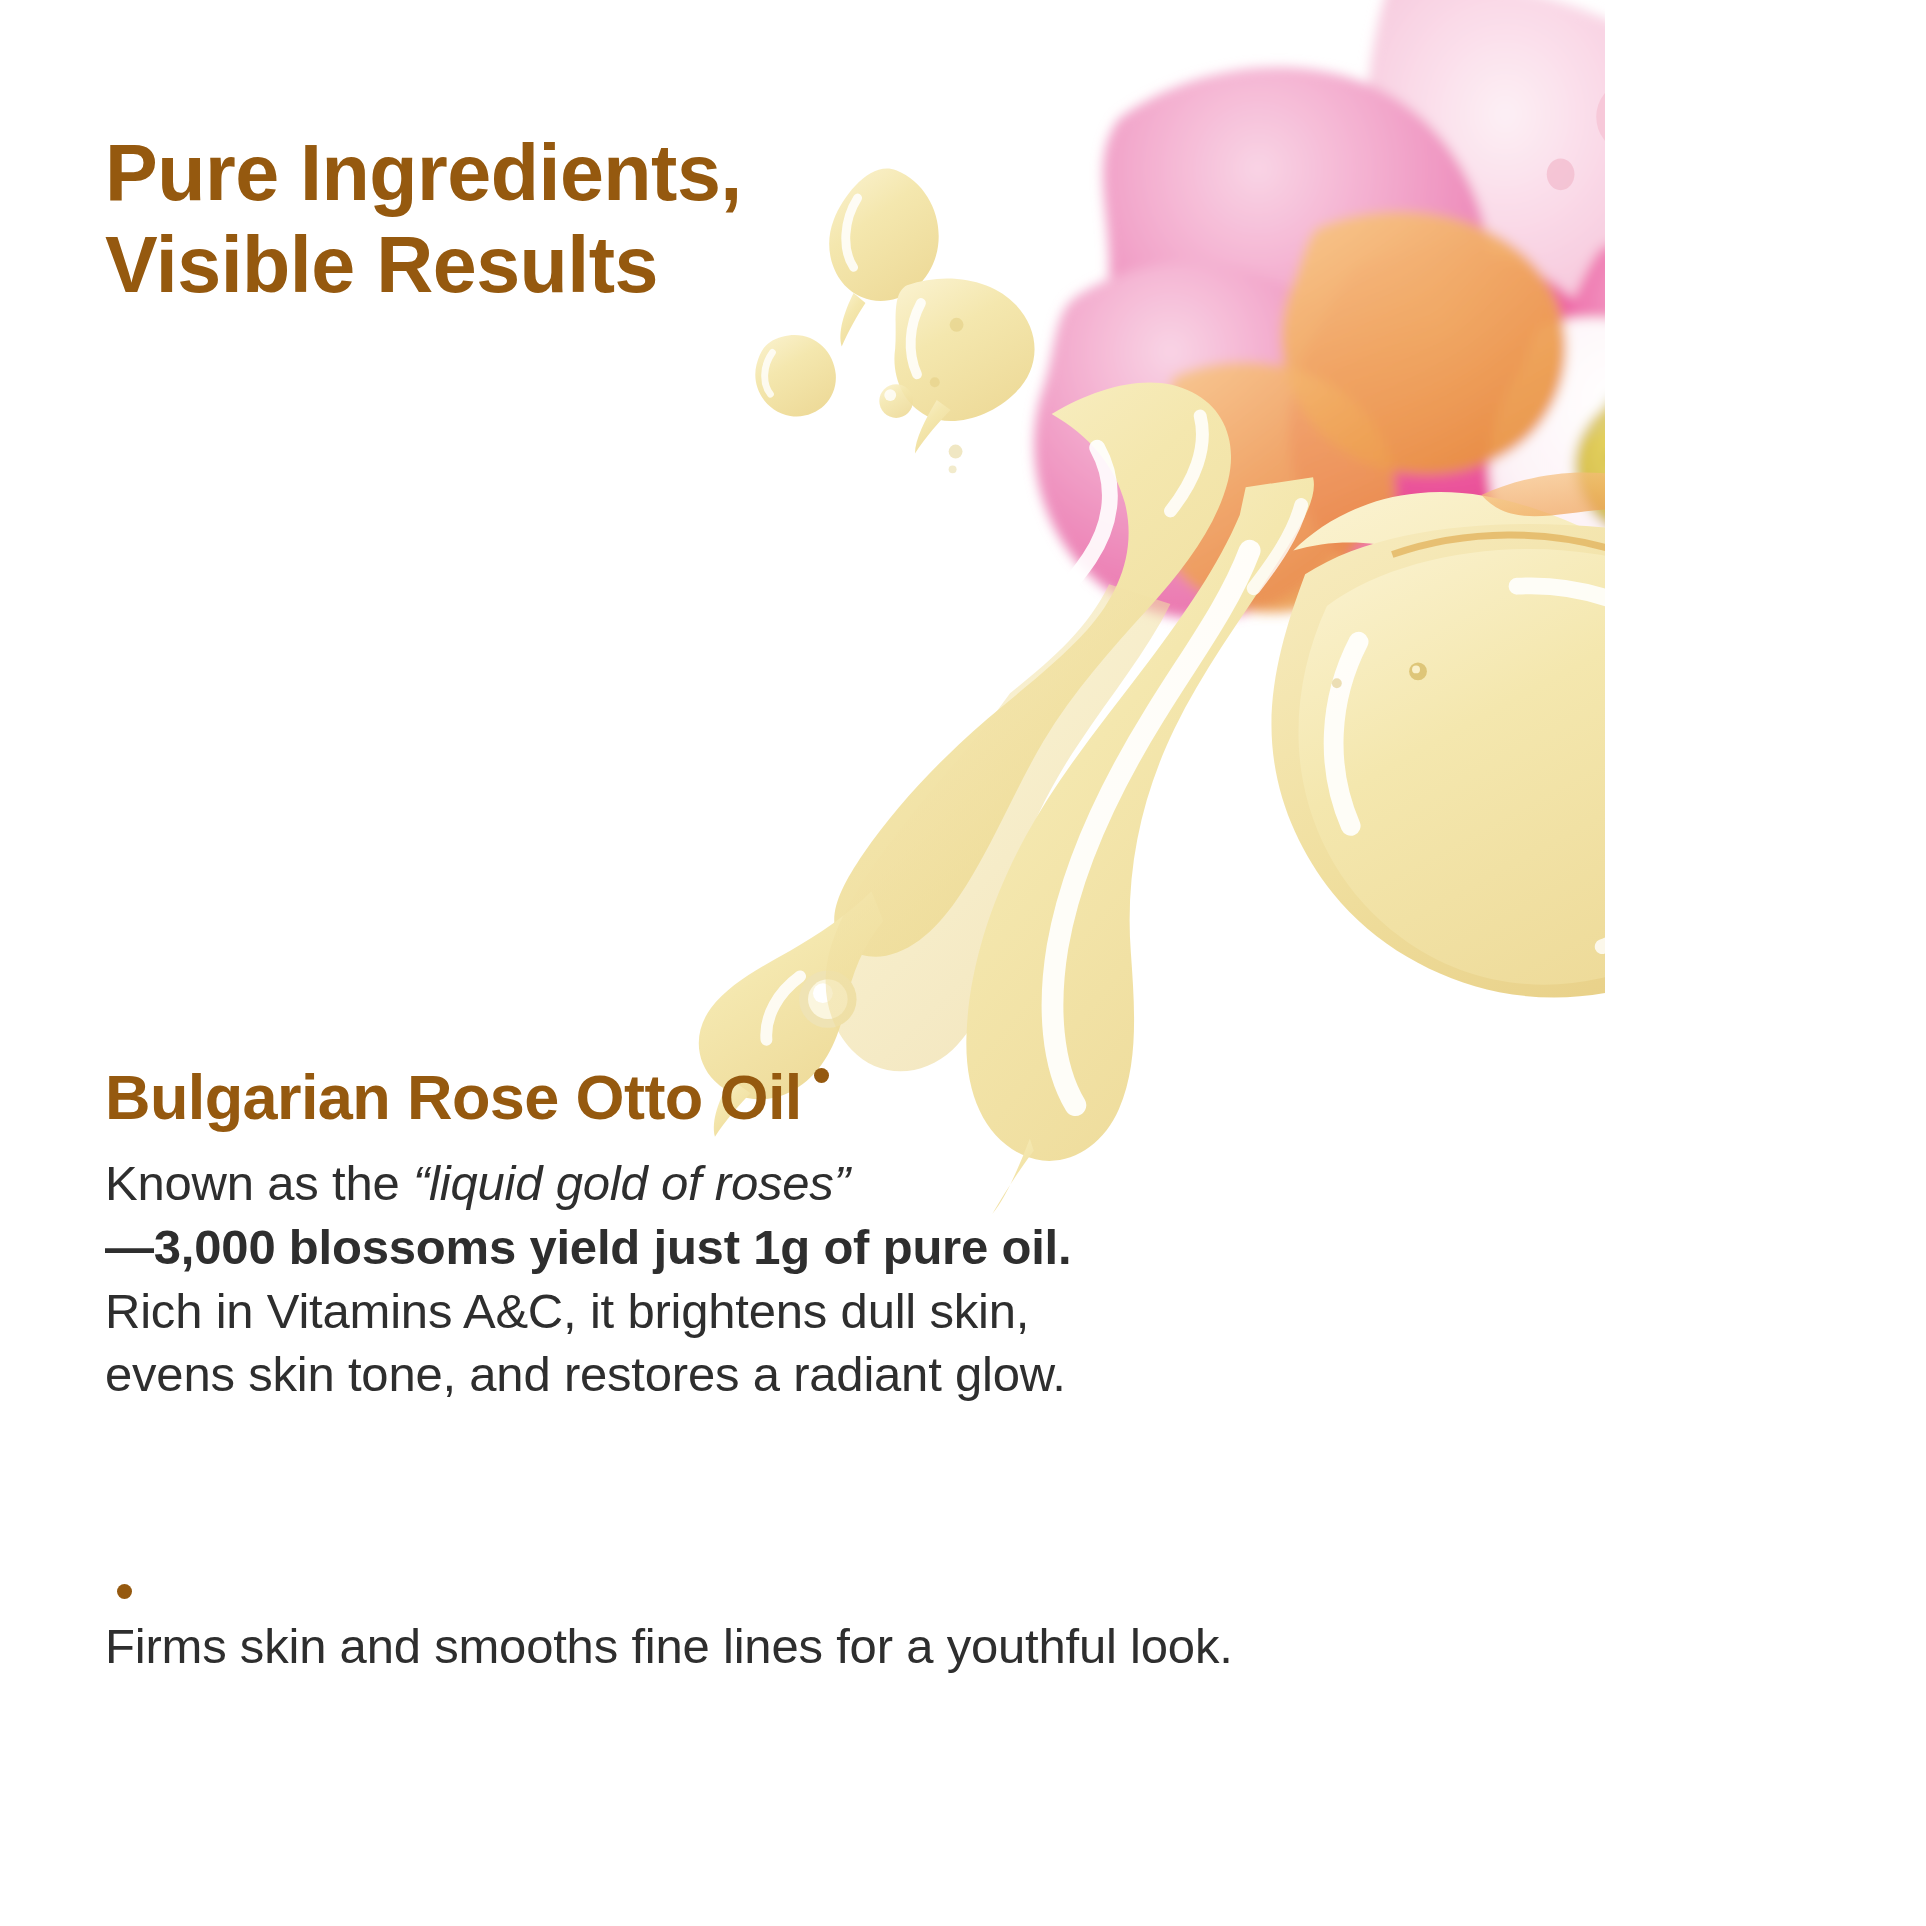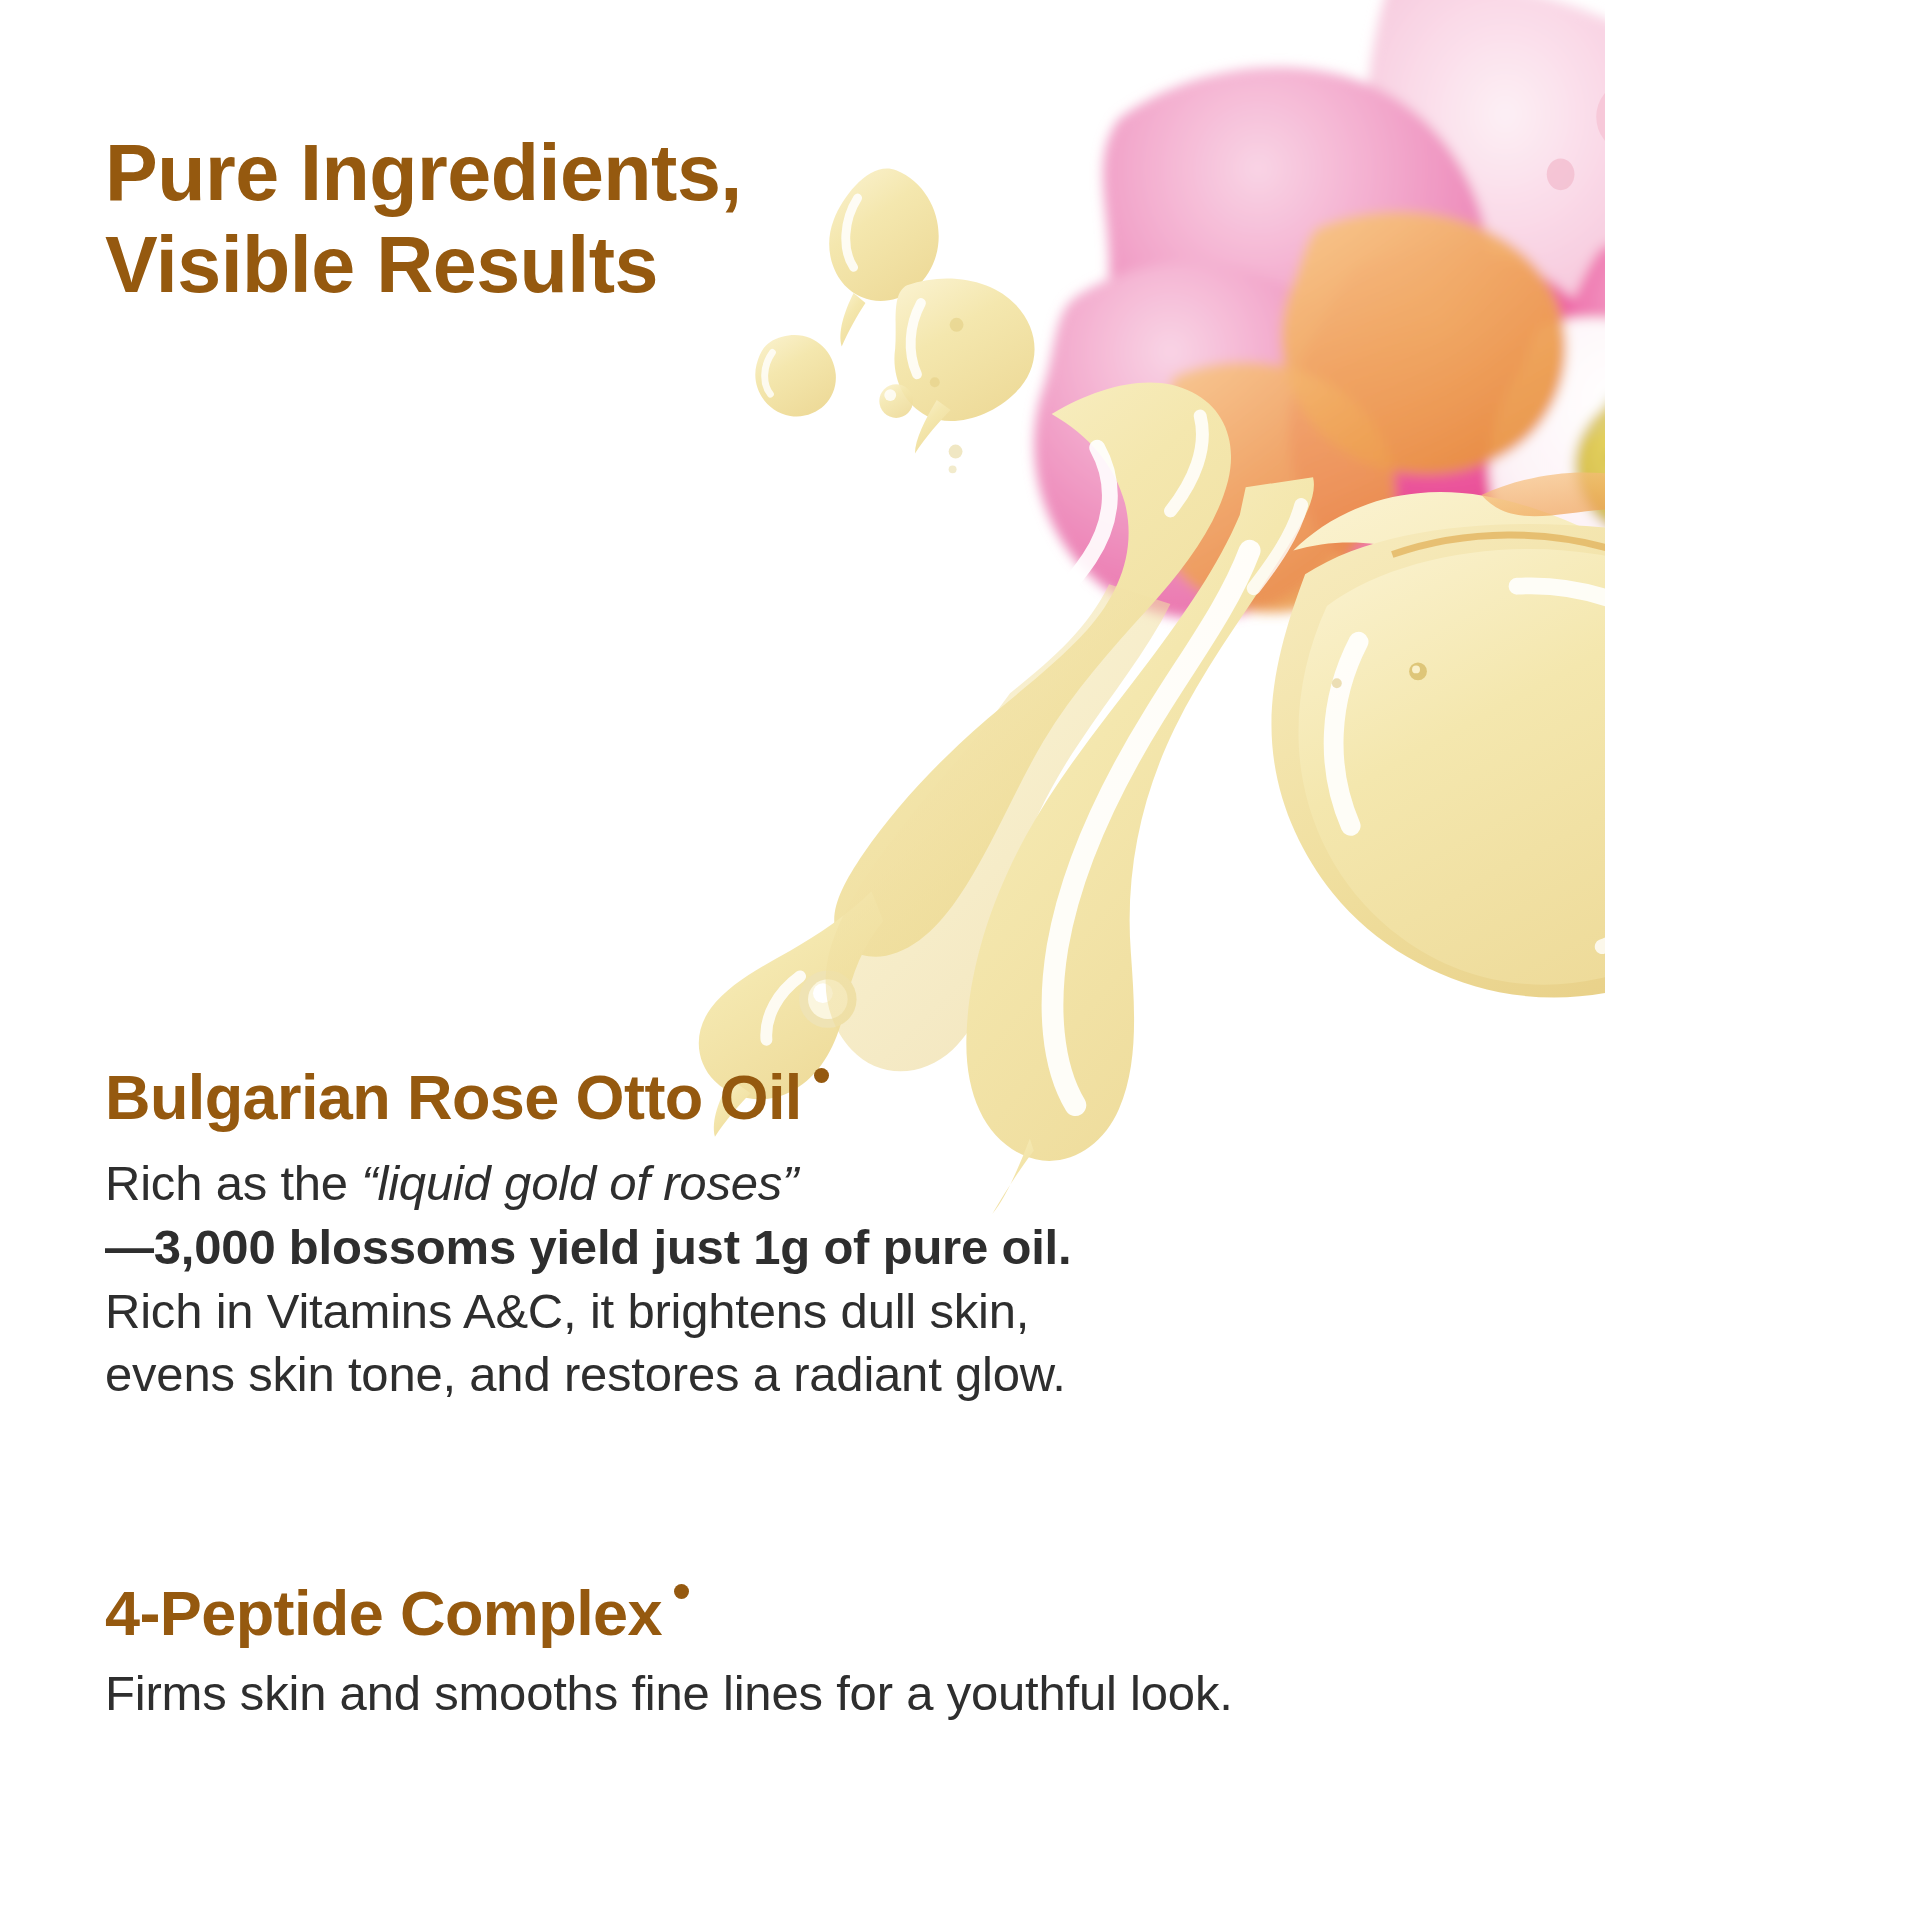--- a/index.html
+++ b/index.html
@@ -317,33 +317,32 @@
   <h1 class="headline">Pure Ingredients,
 Visible Results</h1>
 
   <section class="block block-rose">
     <h2 class="ing-title">
       <span>Bulgarian Rose Otto Oil</span>
       <span class="sup-dot"></span>
     </h2>
     <div class="ing-body">
       <p>
-        <span>Rich as the </span><span class="bi">“liquid gold of roses”</span>
+        <span>Known as the </span><span class="bi">“liquid gold of roses”</span>
       </p>
       <p>
         <span class="b">—</span><span class="b">3,000 blossoms yield just 1g of pure oil.</span>
       </p>
       <p>Rich in Vitamins A&amp;C, it brightens dull skin,</p>
       <p>evens skin tone, and restores a radiant glow.</p>
     </div>
   </section>
 
   <section class="block block-pep">
     <h2 class="ing-title">
-      <span>4-Peptide Complex</span>
       <span class="sup-dot"></span>
     </h2>
     <div class="ing-body">
       <p>Firms skin and smooths fine lines for a youthful look.</p>
     </div>
   </section>
 
 </div>
 
 

